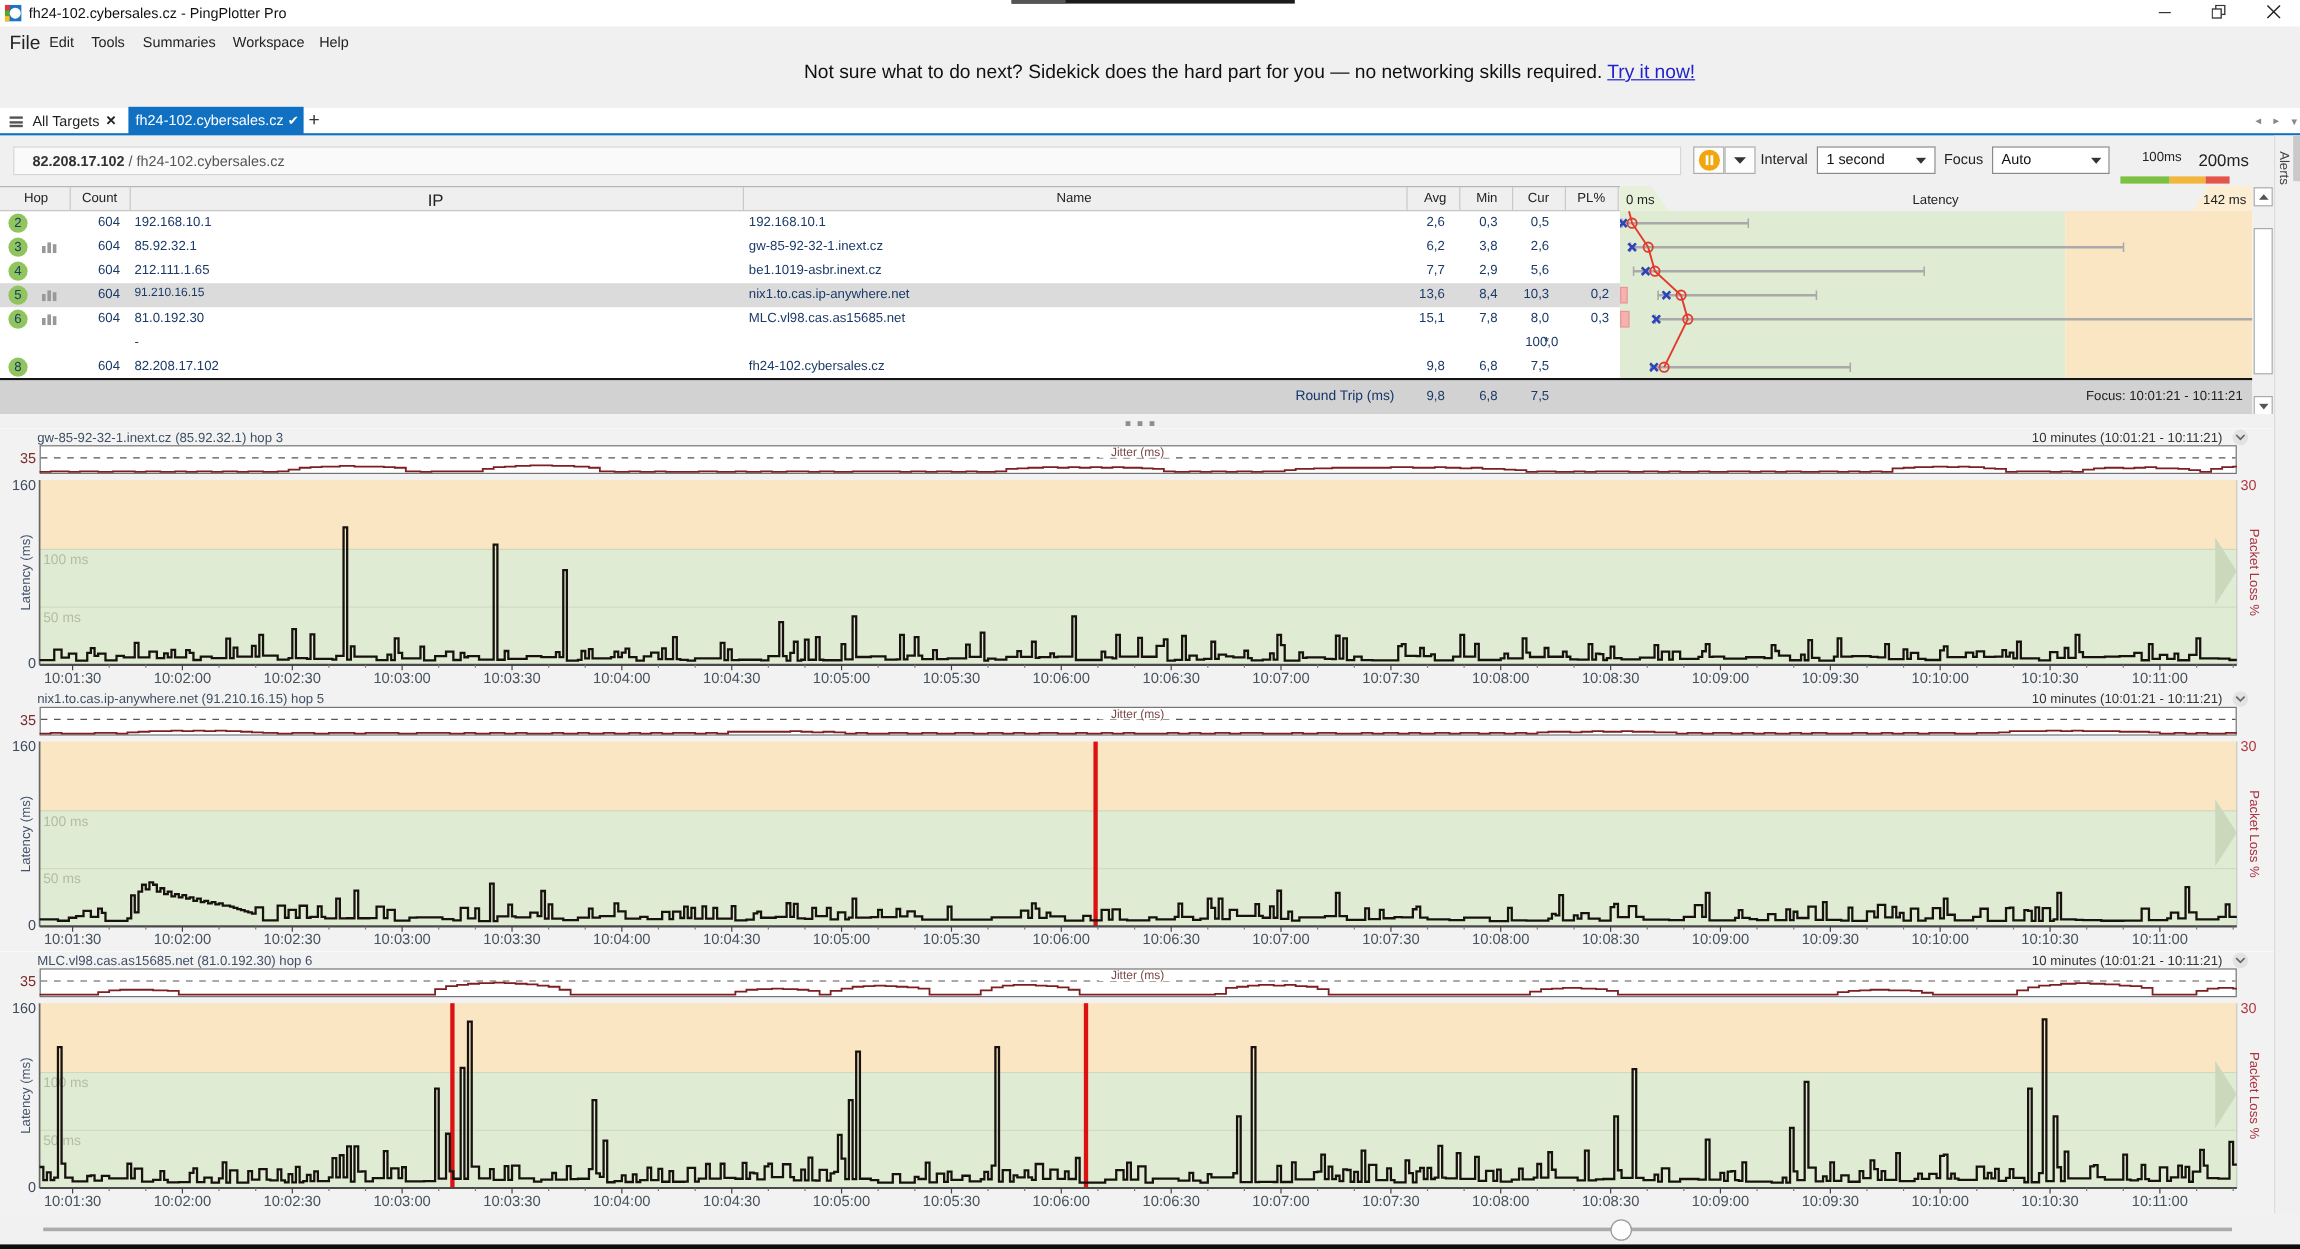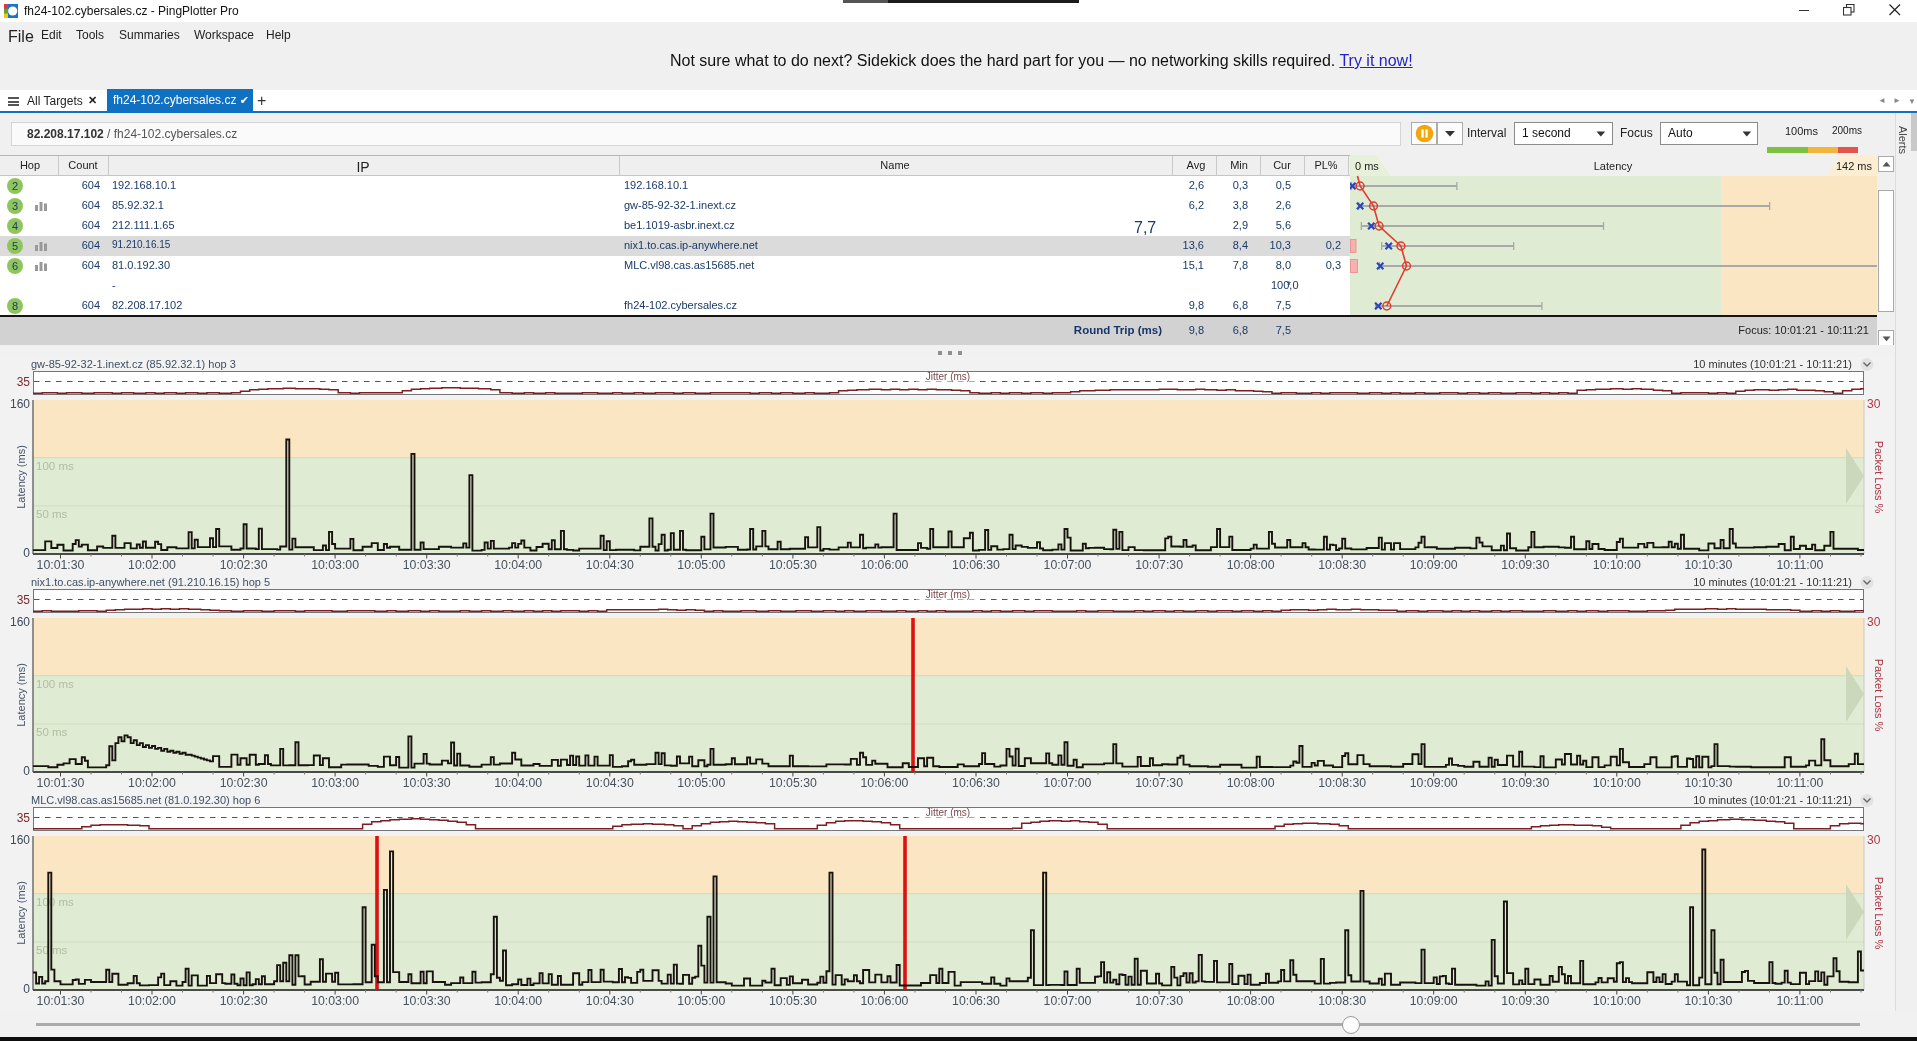--- a/index.html
+++ b/index.html
@@ -60,21 +60,21 @@
 <div class="abs" style="left:1514px;top:122px;width:99px;height:23px;background:#fff;border:1px solid #8a8a8a;font-size:12px;color:#111;line-height:21px;padding-left:7px">1 second</div>
 <svg class="abs" style="left:1596px;top:131px" width="10" height="7">
     <path d="M0.5 0.5 L4.8 5.5 L9.2 0.5 Z" fill="#333"></path>
   </svg>
 <div class="abs" style="left:1620px;top:126px;font-size:12px;color:#222">Focus</div>
 <div class="abs" style="left:1660px;top:122px;width:98px;height:23px;background:#fff;border:1px solid #8a8a8a;font-size:12px;color:#111;line-height:21px;padding-left:7px">Auto</div>
 <svg class="abs" style="left:1742px;top:131px" width="10" height="7">
     <path d="M0.5 0.5 L4.8 5.5 L9.2 0.5 Z" fill="#333"></path>
   </svg>
 <div class="abs" style="left:1785px;top:125px;font-size:11px;color:#222">100ms</div>
-<div class="abs" style="left:1832px;top:125px;font-size:10px;color:#222">200ms</div>
+<div class="abs" style="left:1832px;top:125px;font-size:14px;color:#222">200ms</div>
 <div class="abs" style="left:1767px;top:147px;width:41px;height:6px;background:#7cc142"></div>
 <div class="abs" style="left:1808px;top:147px;width:30px;height:6px;background:#f2b63c"></div>
 <div class="abs" style="left:1838px;top:147px;width:20px;height:6px;background:#e4544b"></div>
 <div class="abs" style="left:1895px;top:113px;width:22px;height:924px;background:#f0f0f0;border-left:1px solid #dcdcdc"></div>
 <div class="abs" style="left:1911px;top:113px;width:6px;height:38px;background:#c9c9c9"></div>
 <div class="abs" style="left:1889px;top:134px;font-size:11px;color:#444;transform:rotate(90deg);transform-origin:center">Alerts</div>
 <div class="abs" style="left:0;top:155px;width:1895px;height:21px;background:#efefef;border-top:1px solid #b5b5b5;border-bottom:1px solid #c6c6c6"></div>
 <div class="abs" style="left:30px;top:159px;font-size:11px;color:#222;transform:translateX(-50%)">Hop</div>
 <div class="abs" style="left:83px;top:159px;font-size:11px;color:#222;transform:translateX(-50%)">Count</div>
 <div class="abs" style="left:363px;top:159px;font-size:14px;color:#222;transform:translateX(-50%)">IP</div>
@@ -108,21 +108,21 @@
 <div class="abs" style="left:0;top:199px;width:100px;font-size:11px;color:#1b3a68;text-align:right">604</div>
 <div class="abs" style="left:112px;top:199px;font-size:11px;color:#1b3a68">85.92.32.1</div>
 <div class="abs" style="left:624px;top:199px;font-size:11px;color:#1b3a68">gw-85-92-32-1.inext.cz</div>
 <div class="abs" style="left:1134px;top:199px;width:70px;font-size:11px;color:#1b3a68;text-align:right">6,2</div>
 <div class="abs" style="left:1178px;top:199px;width:70px;font-size:11px;color:#1b3a68;text-align:right">3,8</div>
 <div class="abs" style="left:1221px;top:199px;width:70px;font-size:11px;color:#1b3a68;text-align:right">2,6</div>
 <div class="abs" style="left:7px;top:218px;width:16px;height:16px;border-radius:50%;background:#90c55e;color:#1b3a68;font-size:11px;text-align:center;line-height:16px">4</div>
 <div class="abs" style="left:0;top:219px;width:100px;font-size:11px;color:#1b3a68;text-align:right">604</div>
 <div class="abs" style="left:112px;top:219px;font-size:11px;color:#1b3a68">212.111.1.65</div>
 <div class="abs" style="left:624px;top:219px;font-size:11px;color:#1b3a68">be1.1019-asbr.inext.cz</div>
-<div class="abs" style="left:1134px;top:219px;width:70px;font-size:16px;color:#1b3a68;text-align:left">7,7</div>
+<div class="abs" style="left:1134px;top:219px;width:70px;font-size:11px;color:#1b3a68;text-align:right">7,7</div>
 <div class="abs" style="left:1178px;top:219px;width:70px;font-size:11px;color:#1b3a68;text-align:right">2,9</div>
 <div class="abs" style="left:1221px;top:219px;width:70px;font-size:11px;color:#1b3a68;text-align:right">5,6</div>
 <div class="abs" style="left:7px;top:238px;width:16px;height:16px;border-radius:50%;background:#90c55e;color:#1b3a68;font-size:11px;text-align:center;line-height:16px">5</div>
 <svg class="abs" style="left:35px;top:241px" width="13" height="10">
     <rect x="0" y="4" width="3" height="6" fill="#999"></rect>
     <rect x="4.5" y="1" width="3" height="9" fill="#999"></rect>
     <rect x="9" y="2.5" width="3" height="7.5" fill="#999"></rect>
   </svg>
 <div class="abs" style="left:0;top:239px;width:100px;font-size:11px;color:#1b3a68;text-align:right">604</div>
 <div class="abs" style="left:112px;top:239px;font-size:10px;color:#1b3a68">91.210.16.15</div>
@@ -191,21 +191,21 @@
     <circle cx="36.8" cy="151" r="3.9" fill="none" stroke="#e23b2e" stroke-width="1.5"></circle>
     <path d="M-0.8 27.8 L5.6 34.2 M-0.8 34.2 L5.6 27.8" stroke="#2d44bb" stroke-width="2.2" fill="none"></path>
     <path d="M6.9 47.8 L13.3 54.2 M6.9 54.2 L13.3 47.8" stroke="#2d44bb" stroke-width="2.2" fill="none"></path>
     <path d="M18.1 67.8 L24.5 74.2 M18.1 74.2 L24.5 67.8" stroke="#2d44bb" stroke-width="2.2" fill="none"></path>
     <path d="M35.5 87.8 L41.9 94.2 M35.5 94.2 L41.9 87.8" stroke="#2d44bb" stroke-width="2.2" fill="none"></path>
     <path d="M27.0 107.8 L33.4 114.2 M27.0 114.2 L33.4 107.8" stroke="#2d44bb" stroke-width="2.2" fill="none"></path>
     <path d="M25.1 147.8 L31.5 154.2 M25.1 154.2 L31.5 147.8" stroke="#2d44bb" stroke-width="2.2" fill="none"></path>
   </svg>
 <div class="abs" style="left:0;top:315px;width:1877px;height:2px;background:#141414"></div>
 <div class="abs" style="left:0;top:317px;width:1877px;height:28px;background:#d2d2d2"></div>
-<div class="abs" style="left:962px;top:324px;width:200px;font-size:11.5px;color:#17356b;font-weight:bold;text-align:right">Round Trip (ms)</div>
+<div class="abs" style="left:962px;top:324px;width:200px;font-size:11.5px;color:#17356b;font-weight:normal;text-align:right">Round Trip (ms)</div>
 <div class="abs" style="left:1134px;top:324px;width:70px;font-size:11px;color:#1b3a68;text-align:right">9,8</div>
 <div class="abs" style="left:1178px;top:324px;width:70px;font-size:11px;color:#1b3a68;text-align:right">6,8</div>
 <div class="abs" style="left:1221px;top:324px;width:70px;font-size:11px;color:#1b3a68;text-align:right">7,5</div>
 <div class="abs" style="left:1669px;top:324px;width:200px;font-size:11px;color:#222;text-align:right">Focus: 10:01:21 - 10:11:21</div>
 <div class="abs" style="left:1877px;top:155px;width:18px;height:190px;background:#f0f0f0"></div>
 <div class="abs" style="left:1878px;top:156px;width:16px;height:16px;background:#fff;border:1px solid #a9a9a9"></div>
 <svg class="abs" style="left:1882px;top:161px" width="9" height="6">
     <path d="M0.5 5.5 L4.5 0.8 L8.5 5.5 Z" fill="#555"></path>
   </svg>
 <div class="abs" style="left:1878px;top:190px;width:16px;height:122px;background:#fff;border:1px solid #a9a9a9"></div>

